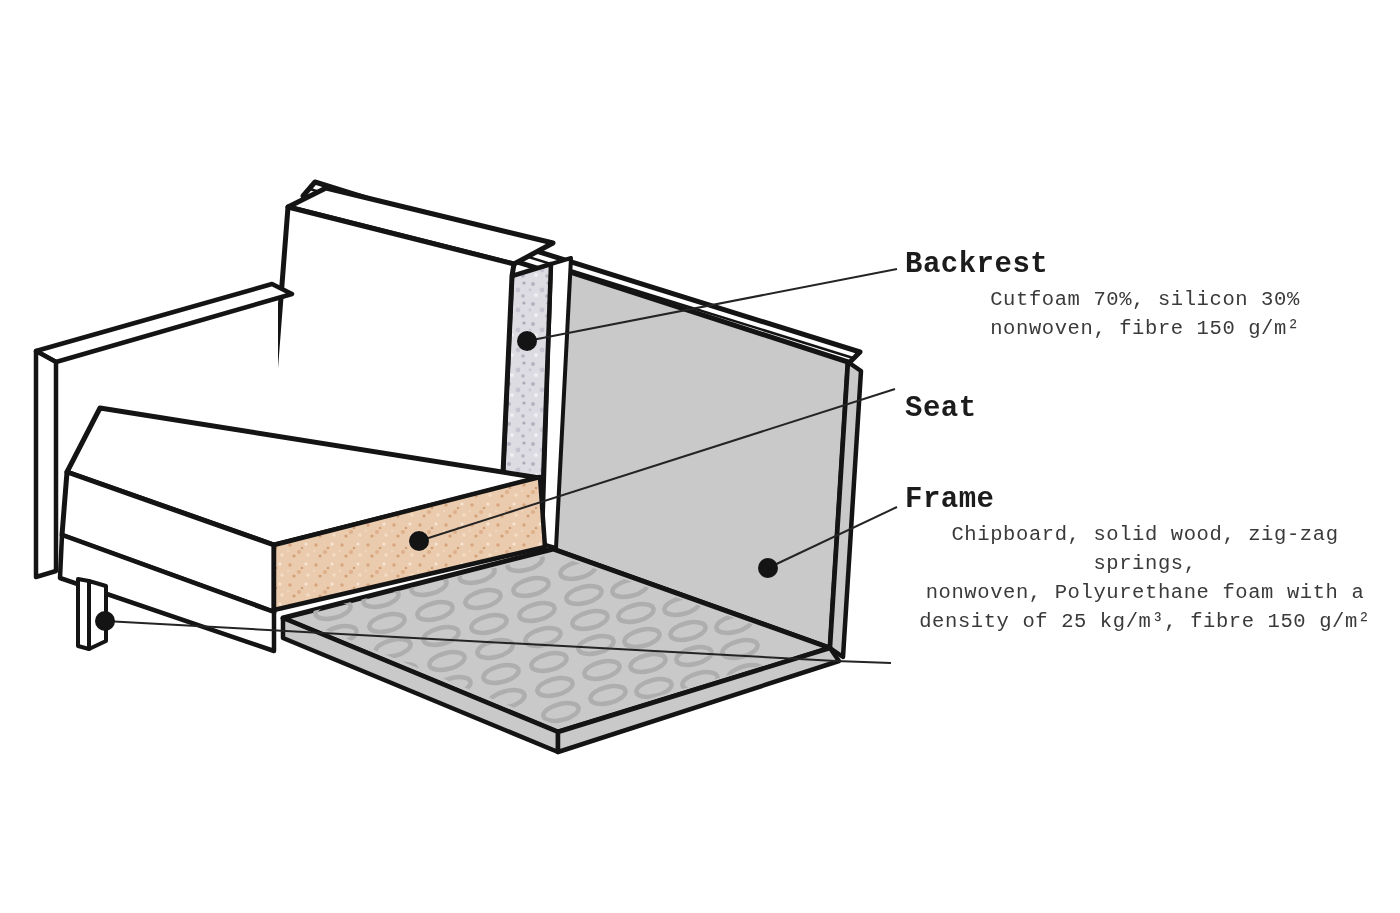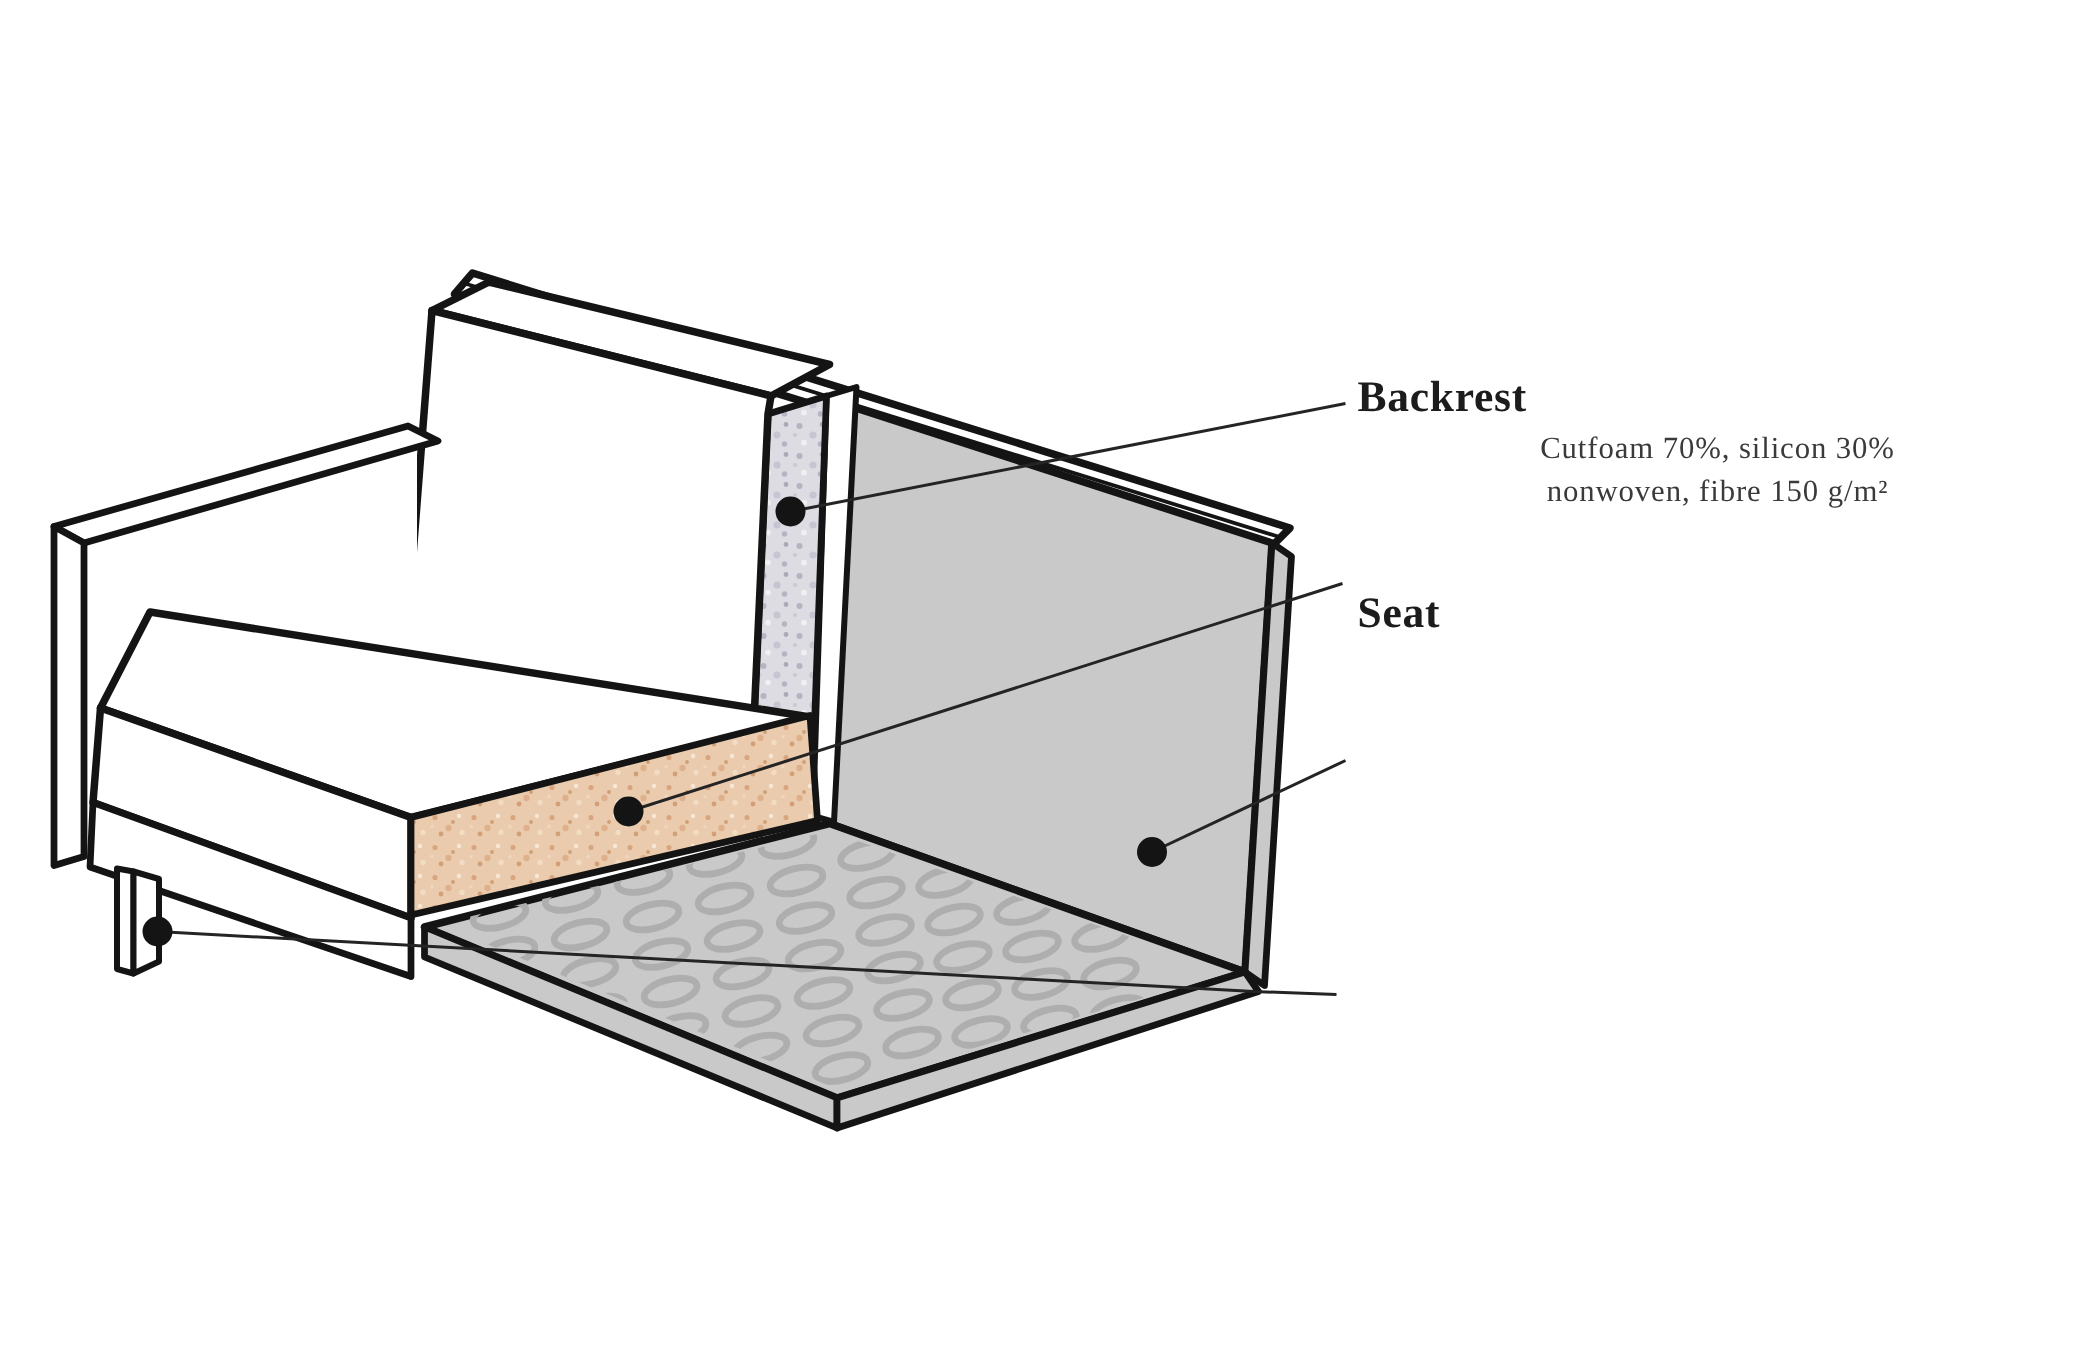--- a/index.html
+++ b/index.html
@@ -1,17 +1,17 @@
 <!DOCTYPE html>
 <html><head>
 <meta charset="utf-8">
 <style>
   html,body{margin:0;padding:0;background:#ffffff;}
   #canvas{position:relative;width:1400px;height:913px;background:#ffffff;overflow:hidden;
-          font-family:Liberation Serif, serif;}
+          font-family:Liberation Mono, monospace;}
   #diagram-svg{position:absolute;left:0;top:0;}
 
   .callout{position:absolute;left:905px;width:480px;}
   .callout h2{margin:0;font-size:29px;line-height:34px;font-weight:bold;color:#1c1c1c;
               letter-spacing:0.5px;}
   .callout p{margin:3px 0 0 0;font-size:20.5px;line-height:29px;font-weight:normal;color:#3a3a3a;
              letter-spacing:0.6px;white-space:pre-line;text-align:center;}
   #callout-backrest{top:248px;}
   #callout-seat{top:372px;margin-top:20px;}
   #callout-frame{top:483px;}
@@ -134,16 +134,20 @@
     <h2>Backrest</h2>
     <p>Cutfoam 70%, silicon 30%
 nonwoven, fibre 150 g/m²</p>
   </div>
 
   <div class="callout" id="callout-seat">
     <h2>Seat</h2>
   </div>
 
   <div class="callout" id="callout-frame">
+    <h2>Frame</h2>
+    <p>Chipboard, solid wood, zig-zag springs,
+nonwoven, Polyurethane foam with a
+density of 25 kg/m³, fibre 150 g/m²</p>
   </div>
 
 
 </div>
 
 </body></html>

